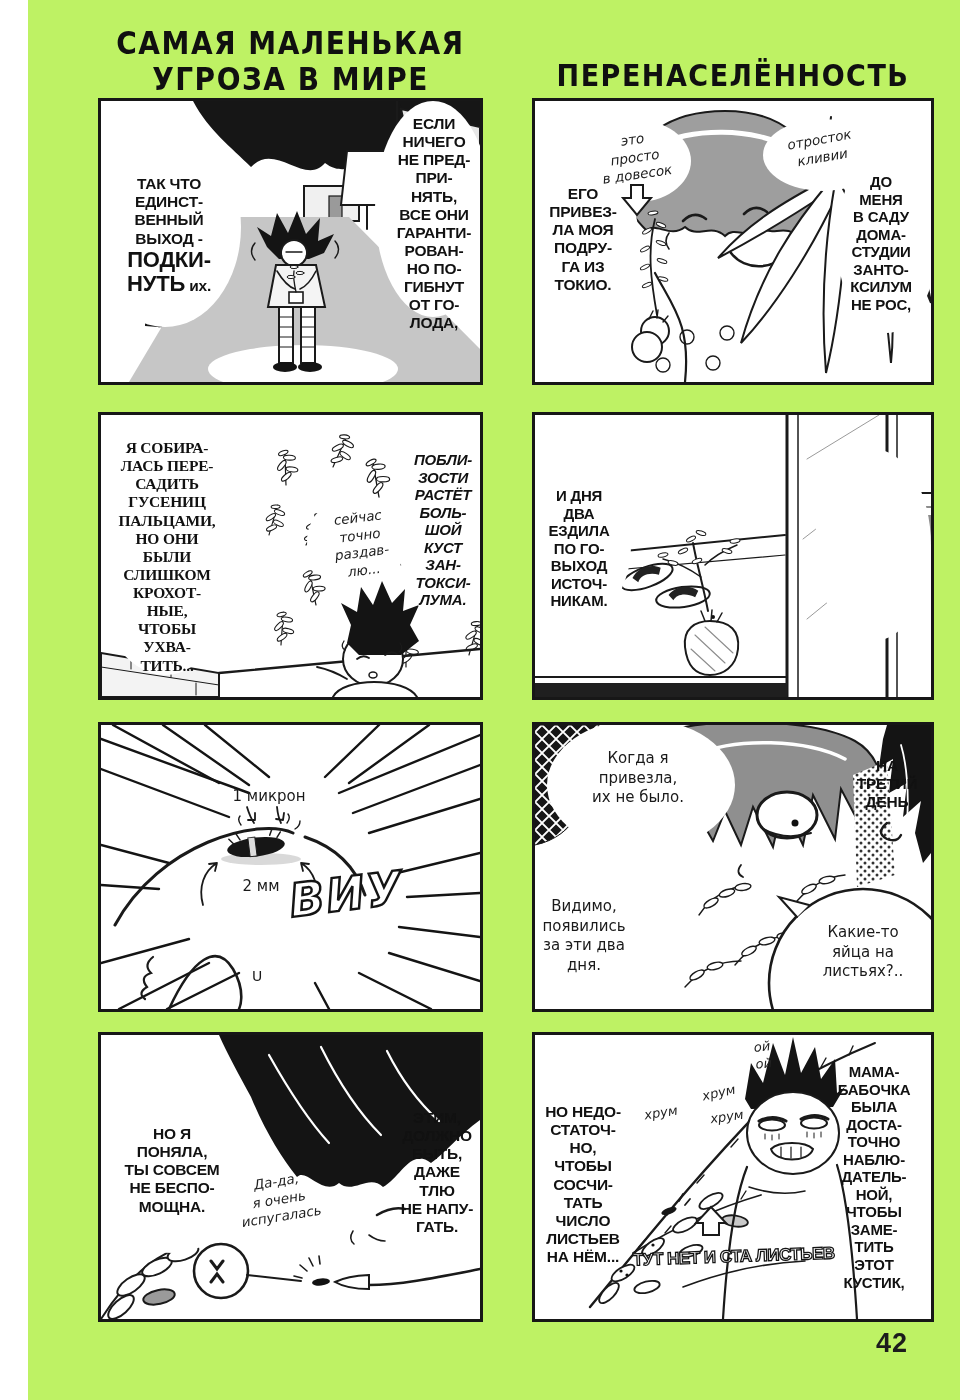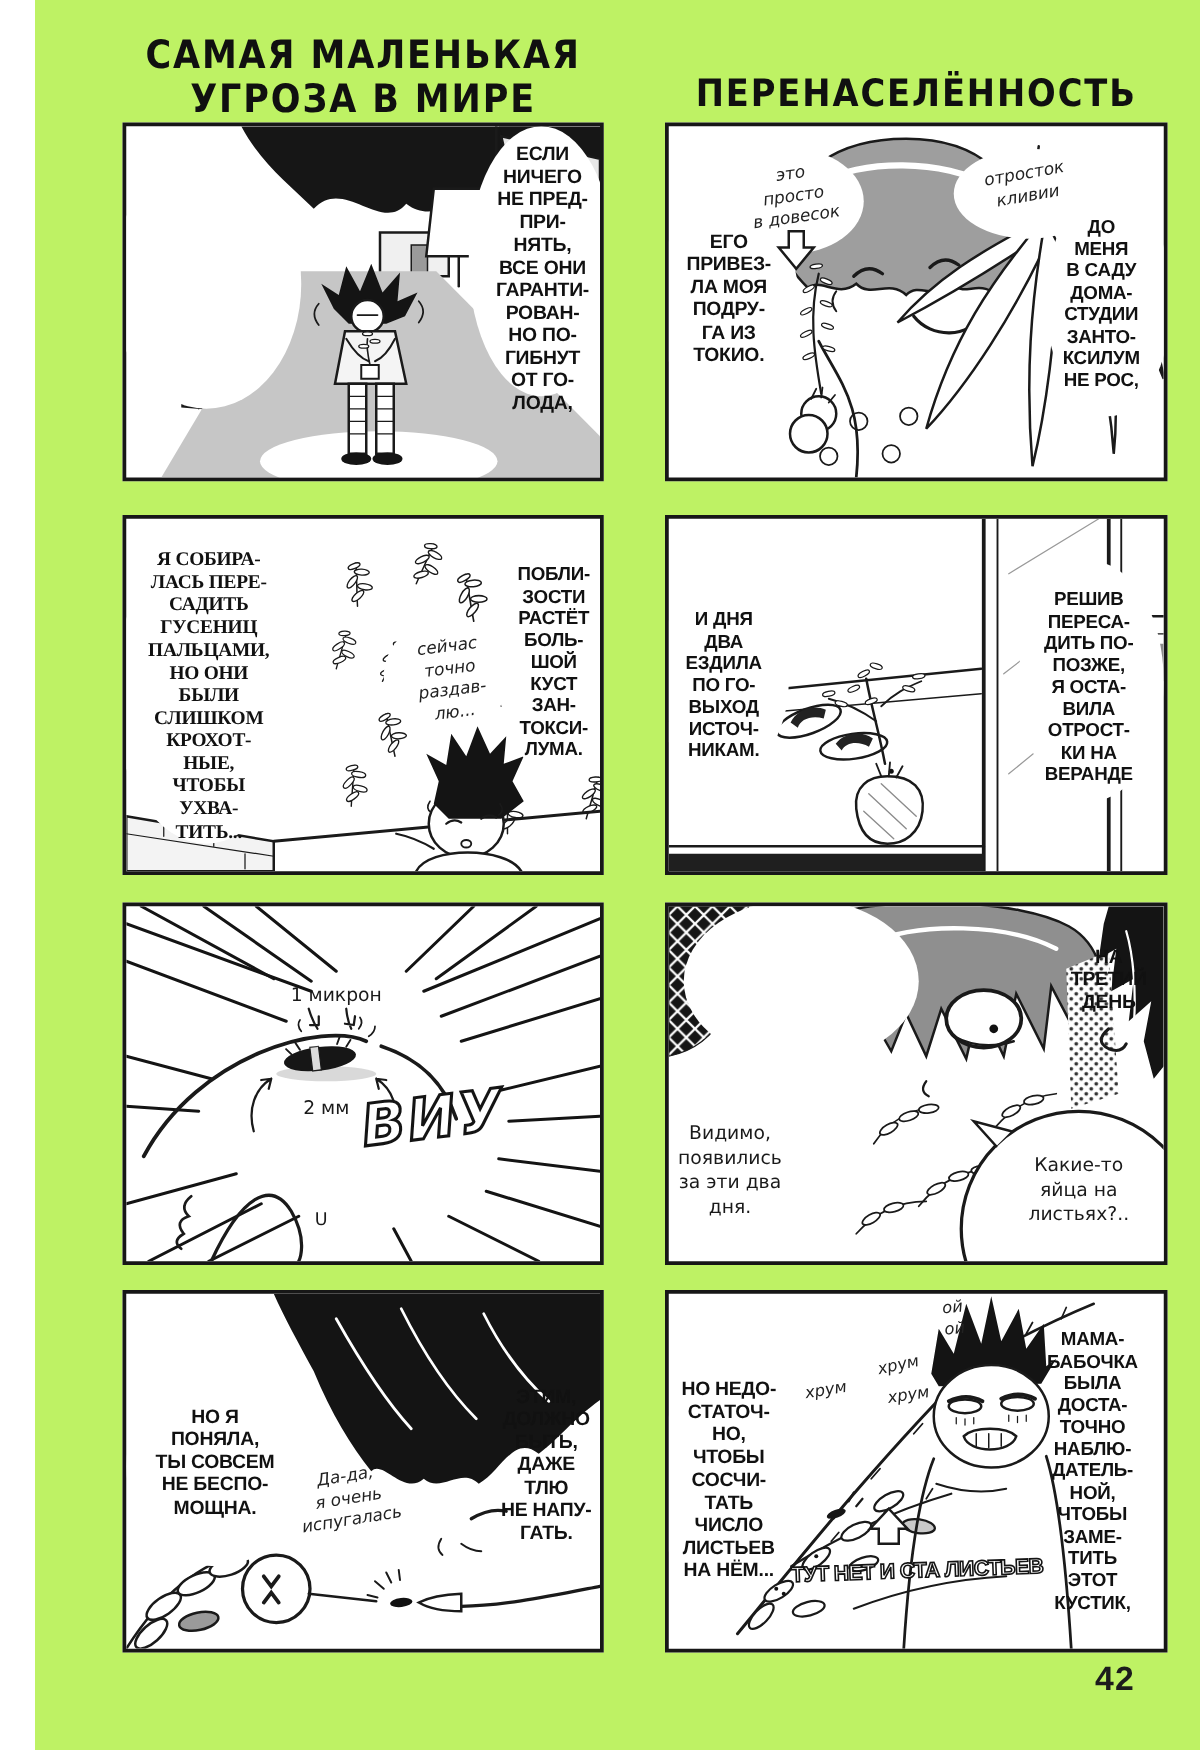--- a/index.html
+++ b/index.html
@@ -90,20 +90,27 @@
           <line x1="201" y1="236" x2="214" y2="236"></line>
             <line x1="201" y1="246" x2="214" y2="246"></line>
         </g>
         <ellipse cx="184" cy="266" rx="12" ry="5" fill="#141414" stroke="none"></ellipse>
         <ellipse cx="209" cy="266" rx="12" ry="5" fill="#141414" stroke="none"></ellipse>
 
         <ellipse cx="64" cy="126" rx="76" ry="100" fill="#fff" stroke="none"></ellipse>
         <ellipse cx="332" cy="108" rx="58" ry="108" fill="#fff" stroke="none"></ellipse>
       </g>
     </svg>
+    <div class="cap" style="left:2px;top:56px;width:132px;">
+      <span class="blk">ТАК ЧТО
+ЕДИНСТ-
+ВЕННЫЙ
+ВЫХОД -</span><span class="big">ПОДКИ-
+НУТЬ</span><span> их.</span>
+    </div>
     <div class="cap" style="left:286px;top:14px;width:94px;">ЕСЛИ
 НИЧЕГО
 НЕ ПРЕД-
 ПРИ-
 НЯТЬ,
 ВСЕ ОНИ
 ГАРАНТИ-
 РОВАН-
 НО ПО-
 ГИБНУТ
@@ -244,21 +251,21 @@
 СЛИШКОМ
 КРОХОТ-
 НЫЕ,
 ЧТОБЫ
 УХВА-
 ТИТЬ...</div>
     <div class="hw" style="left:220px;top:94px;width:80px;transform:rotate(-7deg);">сейчас
 точно
 раздав-
 лю...</div>
-    <div class="cap" style="left:304px;top:36px;width:76px;font-size:15px;">ПОБЛИ-
+    <div class="cap" style="left:304px;top:36px;width:76px;font-size:15px;font-style:italic;">ПОБЛИ-
 ЗОСТИ
 РАСТЁТ
 БОЛЬ-
 ШОЙ
 КУСТ
 ЗАН-
 ТОКСИ-
 ЛУМА.</div>
   </div>
 
@@ -315,29 +322,20 @@
         <ellipse cx="338" cy="130" rx="58" ry="96" fill="#fff" stroke="none"></ellipse>
       </g>
     </svg>
     <div class="cap" style="left:6px;top:72px;width:76px;font-size:15px;">И ДНЯ
 ДВА
 ЕЗДИЛА
 ПО ГО-
 ВЫХОД
 ИСТОЧ-
 НИКАМ.</div>
-    <div class="cap" style="left:294px;top:56px;width:84px;font-size:15px;">РЕШИВ
-ПЕРЕСА-
-ДИТЬ ПО-
-ПОЗЖЕ,
-Я ОСТА-
-ВИЛА
-ОТРОСТ-
-КИ НА
-ВЕРАНДЕ</div>
   </div>
 
   <div class="panel" style="left:70px;top:722px;width:385px;height:290px;">
     <svg width="379" height="284" viewBox="0 0 379 284">
       <g stroke="#141414" stroke-linecap="round">
         <g stroke-width="2.4">
           <line x1="0" y1="14" x2="148" y2="68"></line>
             <line x1="0" y1="44" x2="128" y2="92"></line>
           <line x1="12" y1="0" x2="118" y2="58"></line>
             <line x1="62" y1="0" x2="148" y2="60"></line>
@@ -424,20 +422,23 @@
         </g>
         <polygon points="318,50 352,36 360,150 322,162" fill="url(#dots3)" stroke="none"></polygon>
         <path d="M352,0 H396 V128 L388,138 L380,108 L386,76 L368,92 L372,58 L354,68 L358,34 L344,42 L348,14 Z" fill="#141414" stroke="none"></path>
         <path d="M366,20 C372,40 374,70 372,96" fill="none" stroke="#fff" stroke-width="1.8"></path>
         <ellipse cx="106" cy="60" rx="94" ry="66" fill="#fff" stroke="none"></ellipse>
         <path d="M352,98 q-12,10 0,16 q10,4 14,-4" fill="none" stroke-width="2.4"></path>
         <circle cx="328" cy="258" r="94" fill="#fff" stroke-width="2.6"></circle>
         <path d="M262,192 L244,172 L274,180" fill="#fff" stroke-width="2"></path>
       </g>
     </svg>
+    <div class="rw" style="left:42px;top:24px;width:122px;font-size:15px;">Когда я
+привезла,
+их не было.</div>
     <div class="rw" style="left:4px;top:172px;width:90px;font-size:15px;">Видимо,
 появились
 за эти два
 дня.</div>
     <div class="cap" style="left:316px;top:32px;width:72px;">НА
 ТРЕТИЙ
 ДЕНЬ</div>
     <div class="rw" style="left:264px;top:198px;width:128px;font-size:15px;">Какие-то
 яйца на
 листьях?..</div>

